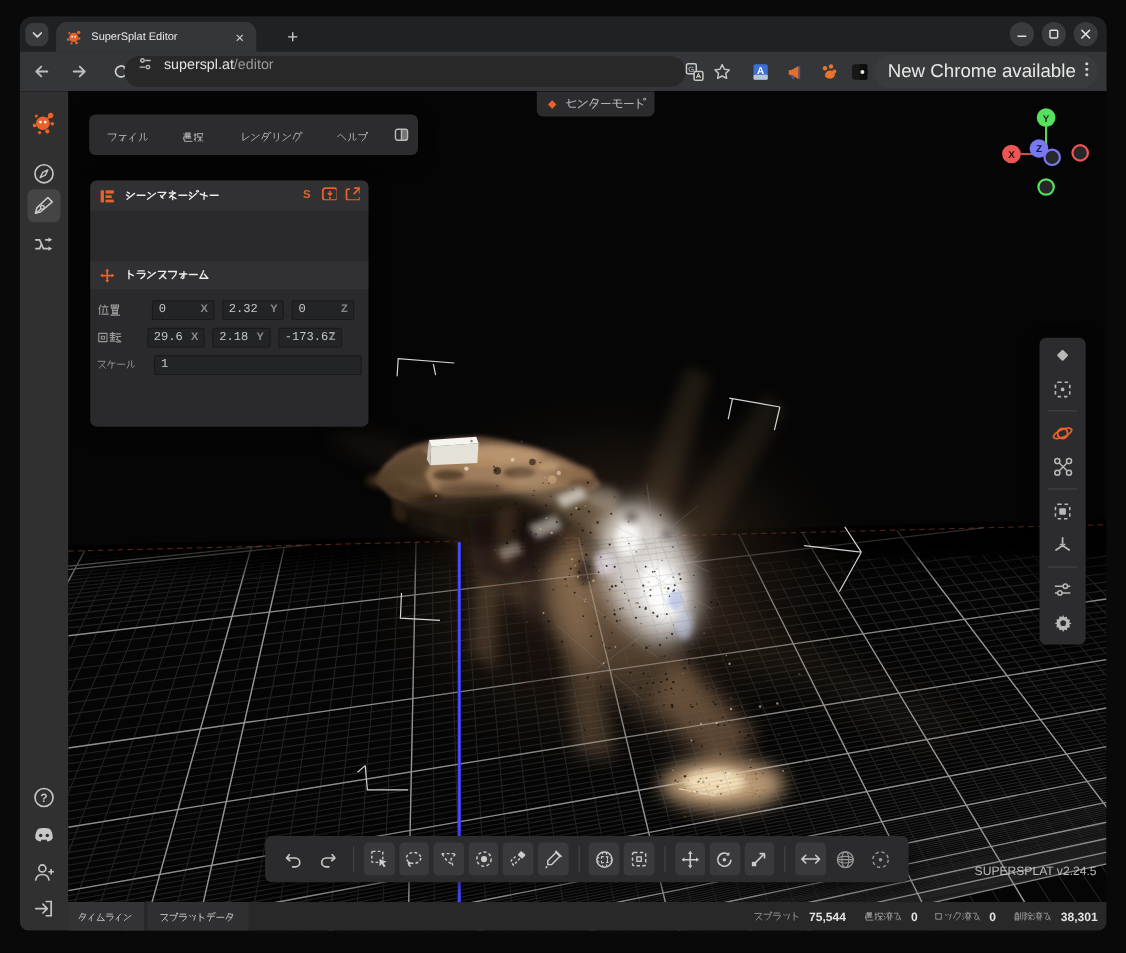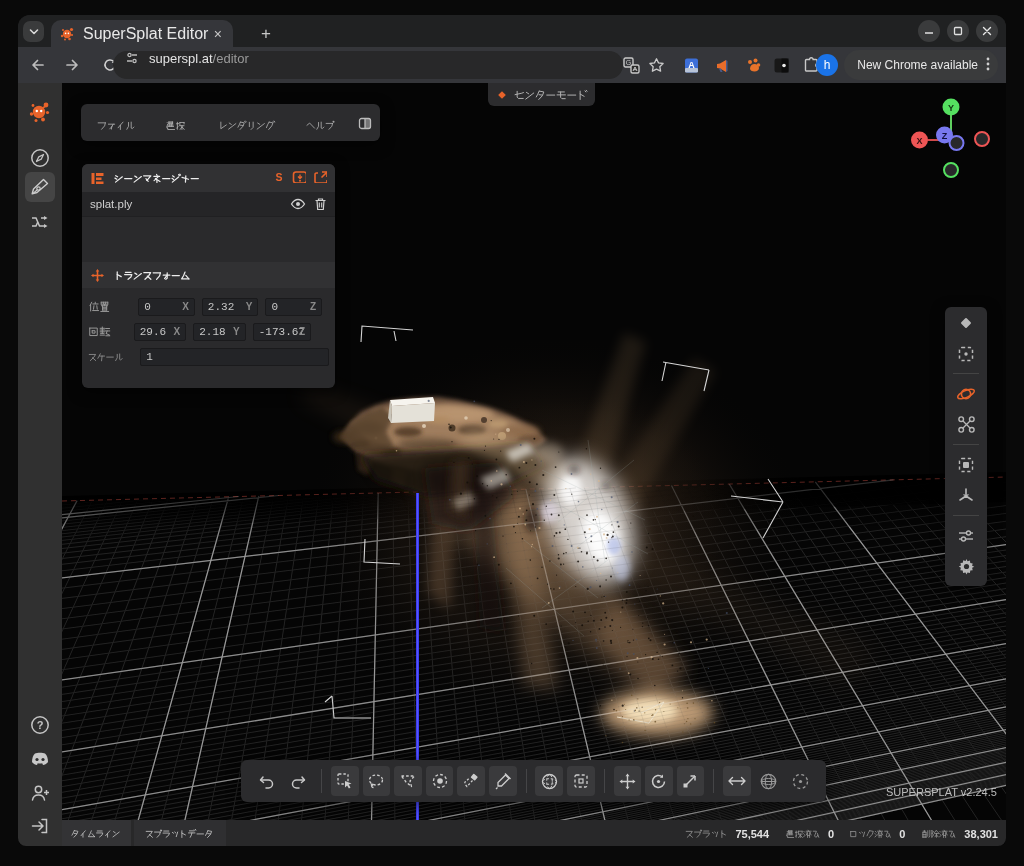--- a/index.html
+++ b/index.html
@@ -1,29 +1,29 @@
 <!DOCTYPE html>
 <html><head><meta charset="utf-8"><style>
 *{margin:0;padding:0;box-sizing:border-box}
 html,body{width:1024px;height:866px;background:#090909;font-family:"Liberation Sans",sans-serif;overflow:hidden}
 #win{position:absolute;left:18px;top:15px;width:988px;height:831px;background:#202122;border-radius:12px 12px 8px 8px;overflow:hidden}
 #tabbar{position:absolute;left:0;top:0;width:100%;height:32px;background:#202122}
 .chevbtn{position:absolute;left:5px;top:6px;width:21px;height:21px;border-radius:7px;background:#3a3b3c;display:flex;align-items:center;justify-content:center}
 #tab{position:absolute;left:33px;top:5px;width:182px;height:27px;background:#35363a;border-radius:10px 10px 0 0;display:flex;align-items:center;padding:0 8px}
-#tab .title{color:#e8e8e8;font-size:16px;margin-left:8px;flex:1;white-space:nowrap}
+#tab .title{color:#e8e8e8;font-size:10px;margin-left:8px;flex:1;white-space:nowrap}
 #tab .x{color:#c8c8c8;font-size:14px;padding:0 3px}
 .plus{position:absolute;left:237px;top:8px;width:22px;height:22px;color:#c8c8c8;font-size:17px;text-align:center;line-height:21px}
 .winctl{position:absolute;top:5px;width:22px;height:22px;border-radius:50%;background:#3a3b3c;display:flex;align-items:center;justify-content:center}
 #toolbar{position:absolute;left:0;top:32px;width:100%;height:36px;background:#35363a;display:flex;align-items:center}
 .navic{width:28px;height:28px;display:flex;align-items:center;justify-content:center;margin-left:6px}
 #urlbox{position:absolute;left:95px;top:4px;width:510px;height:28px;background:#282829;border-radius:14px;display:flex;align-items:flex-start;padding-left:12px}
 #urlbox .url{font-size:13px;color:#e4e4e4;margin-left:10px}
 #urlbox .url span{color:#9a9a9a}
 .tbic{position:absolute;top:9px;width:18px;height:18px;display:flex;align-items:center;justify-content:center}
-#newchrome{position:absolute;right:8px;top:3px;height:30px;background:#3a3b3c;border-radius:15px;color:#e8e8e8;font-size:12px;display:flex;align-items:center;padding:0 8px 0 13px}
+#newchrome{position:absolute;right:8px;top:3px;height:30px;background:#3a3b3c;border-radius:15px;color:#e8e8e8;font-size:17px;display:flex;align-items:center;padding:0 8px 0 13px}
 #profile{position:absolute;right:168px;top:7px;width:22px;height:22px;border-radius:50%;background:#1a73e8;color:#fff;font-size:12px;text-align:center;line-height:22px}
 #app{position:absolute;left:0;top:68px;width:988px;height:763px;background:#000}
 #sidebar{position:absolute;left:0;top:0;width:44px;height:763px;background:#303030}
 .sbic{position:absolute;left:0;width:44px;display:flex;justify-content:center}
 .sbhl{position:absolute;left:7px;width:30px;height:30px;background:#454545;border-radius:6px}
 #canvas{position:absolute;left:44px;top:0;width:944px;height:763px;background:#050505;overflow:hidden}
 .panel{position:absolute;background:#2c2c2e;border-radius:6px;box-shadow:0 4px 14px rgba(0,0,0,0.5)}
 #menubar{left:19px;top:21px;width:299px;height:37px;display:flex;align-items:center;padding:0 12px;gap:0}
 #centerbtn{position:absolute;left:426px;top:0px;width:107px;height:23px;background:#2c2c2e;border-radius:0 0 6px 6px;display:flex;align-items:center;padding-left:9px}
 #scenepanel{left:20px;top:81px;width:253px;height:224px;background:#2a2a2c;overflow:hidden}
@@ -771,33 +771,20 @@
                 <rect x="1.5" y="2" width="13" height="11" rx="2.5" fill="none" stroke="#e8632a" stroke-width="1.6"></rect>
                 <path d="M8 4.5v4M6 6.5l2 2 2-2" stroke="#e8632a" stroke-width="1.4" fill="none"></path>
                 <circle cx="8" cy="10.8" r="1" fill="#e8632a"></circle>
               </svg></span>
             <span style="margin-left:7px"><svg width="14" height="13" viewBox="0 0 14 13" style="">
                 <path d="M5 3H3.5A1.5 1.5 0 0 0 2 4.5v7A1.5 1.5 0 0 0 3.5 13h9a1.5 1.5 0 0 0 1.5-1.5V10" stroke="#e8632a" stroke-width="1.6" fill="none"></path>
                 <path d="M9 2h5v5" stroke="#e8632a" stroke-width="1.6" fill="none"></path>
                 <path d="M14 2l-5.5 5.5" stroke="#e8632a" stroke-width="1.6"></path>
               </svg></span>
           </div>
-          <div class="prow">
-            <span style="color:#d0d0d0;font-size:11.5px">splat.ply</span>
-            <span class="sp" style="flex:1"></span>
-            <svg width="16" height="12" viewBox="0 0 16 12" style="">
-              <path d="M1.5 6C3.5 2.8 5.5 1.5 8 1.5S12.5 2.8 14.5 6C12.5 9.2 10.5 10.5 8 10.5S3.5 9.2 1.5 6z" fill="none" stroke="#d0d0d0" stroke-width="1.3"></path>
-              <circle cx="8" cy="6" r="2" fill="#d0d0d0"></circle>
-            </svg>
-            <span style="width:8px"></span>
-            <svg width="13" height="14" viewBox="0 0 13 14" style="">
-              <path d="M1.5 3.5h10M4.5 3.5V2h4v1.5M3 3.5l.7 9h5.6l.7-9" fill="none" stroke="#d0d0d0" stroke-width="1.2"></path>
-              <path d="M5.3 5.5v5M7.7 5.5v5" stroke="#d0d0d0" stroke-width="1.1"></path>
-            </svg>
-          </div>
           <div id="transhead">
             <svg width="15" height="15" viewBox="0 0 15 15" style="">
               <path d="M7.5 1l1.8 2.5H5.7zM7.5 14l1.8-2.5H5.7zM1 7.5l2.5-1.8v3.6zM14 7.5l-2.5-1.8v3.6z" fill="#e8632a"></path>
               <path d="M7.5 3v9M3 7.5h9" stroke="#e8632a" stroke-width="1.6"></path>
             </svg>
             <span style="margin-left:9px"><svg width="78" height="11" viewBox="0 0 78 11" style="vertical-align:middle;">
                 <polyline points="3.23,1.90 3.23,9.50" fill="none" stroke="#ececec" stroke-width="1.23" stroke-linecap="round" stroke-linejoin="round"></polyline>
                 <polyline points="3.23,4.56 7.22,6.65" fill="none" stroke="#ececec" stroke-width="1.23" stroke-linecap="round" stroke-linejoin="round"></polyline>
                 <polyline points="11.40,2.28 17.10,2.28" fill="none" stroke="#ececec" stroke-width="1.23" stroke-linecap="round" stroke-linejoin="round"></polyline>
                 <polyline points="10.64,4.56 17.86,4.56 16.91,7.03 14.06,9.31" fill="none" stroke="#ececec" stroke-width="1.23" stroke-linecap="round" stroke-linejoin="round"></polyline>

